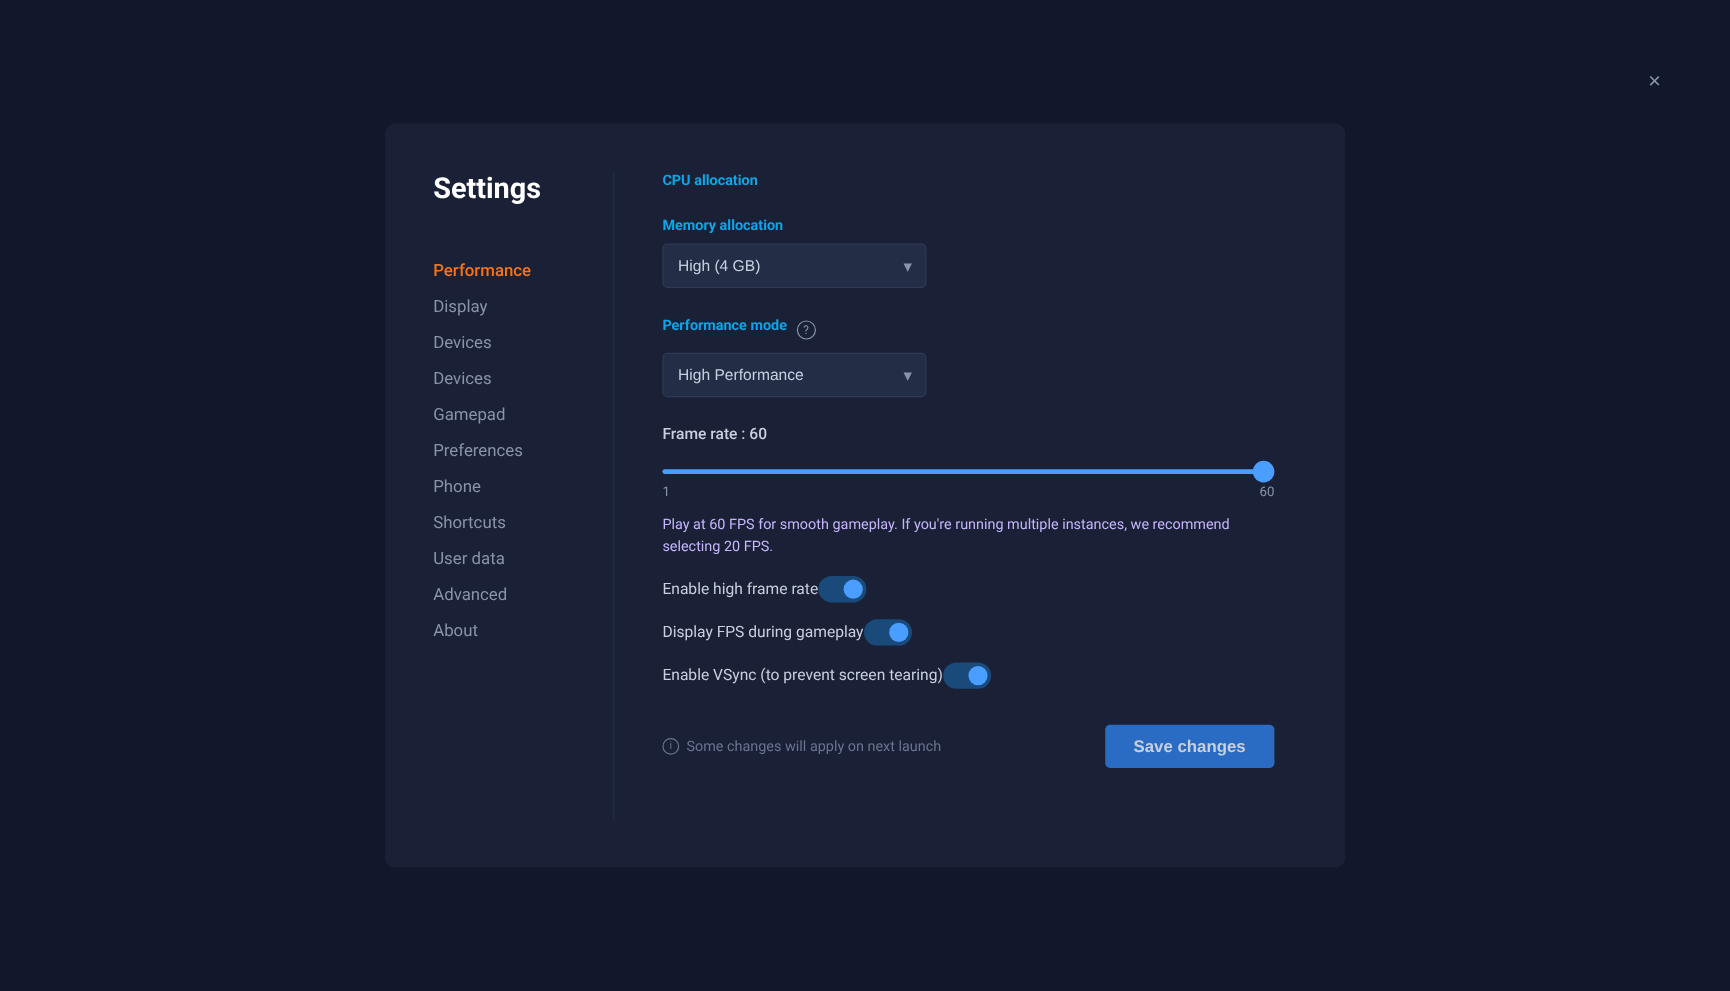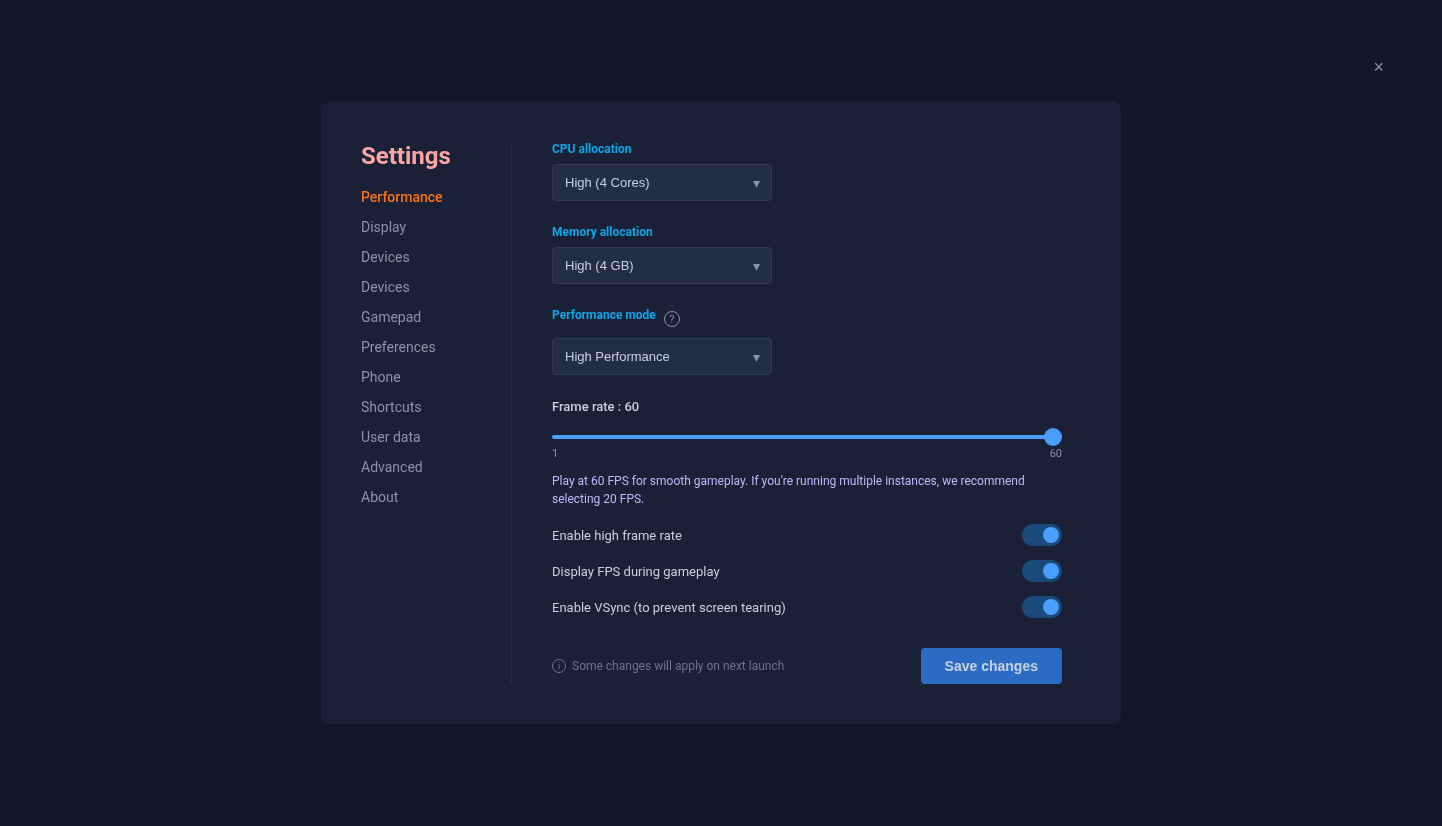--- a/index.html
+++ b/index.html
@@ -40,22 +40,22 @@
 
     .sidebar {
       width: 190px;
       padding: 0 0 0 40px;
       flex-shrink: 0;
     }
 
     .sidebar-title {
       font-size: 24px;
       font-weight: 700;
-      color: #fca5a5;
-      margin-bottom: 12px;
+      color: #ffffff;
+      margin-bottom: 40px;
     }
 
     .sidebar-item {
       display: block;
       padding: 7px 0;
       font-size: 14px;
       color: #8a93a8;
       cursor: pointer;
       text-decoration: none;
       transition: color 0.15s;
@@ -191,21 +191,20 @@
 
     .recommended-fps-desc {
       font-size: 12px;
       color: #c4b5fd;
       line-height: 1.5;
       max-width: 510px;
     }
 
     .toggle-row {
       display: flex;
-      justify-content: space-between;
       align-items: center;
       margin-bottom: 14px;
       max-width: 510px;
     }
 
     .toggle-label {
       font-size: 13px;
       color: #c8d0e0;
     }
 
@@ -312,27 +311,20 @@
         <a class="sidebar-item" href="#">User data</a>
         <a class="sidebar-item" href="#">Advanced</a>
         <a class="sidebar-item" href="#">About</a>
       </div>
   </div>
 
   <div class="content">
 
     <div class="section">
       <div class="section-label">CPU allocation</div>
-      <div class="select-wrapper">
-        <select class="select-control">
-          <option>High (4 Cores)</option>
-          <option>Medium (2 Cores)</option>
-          <option>Low (1 Core)</option>
-        </select>
-      </div>
     </div>
 
     <div class="section">
       <div class="section-label">Memory allocation</div>
       <div class="select-wrapper">
         <select class="select-control">
           <option>High (4 GB)</option>
           <option>Medium (2 GB)</option>
           <option>Low (1 GB)</option>
         </select>

